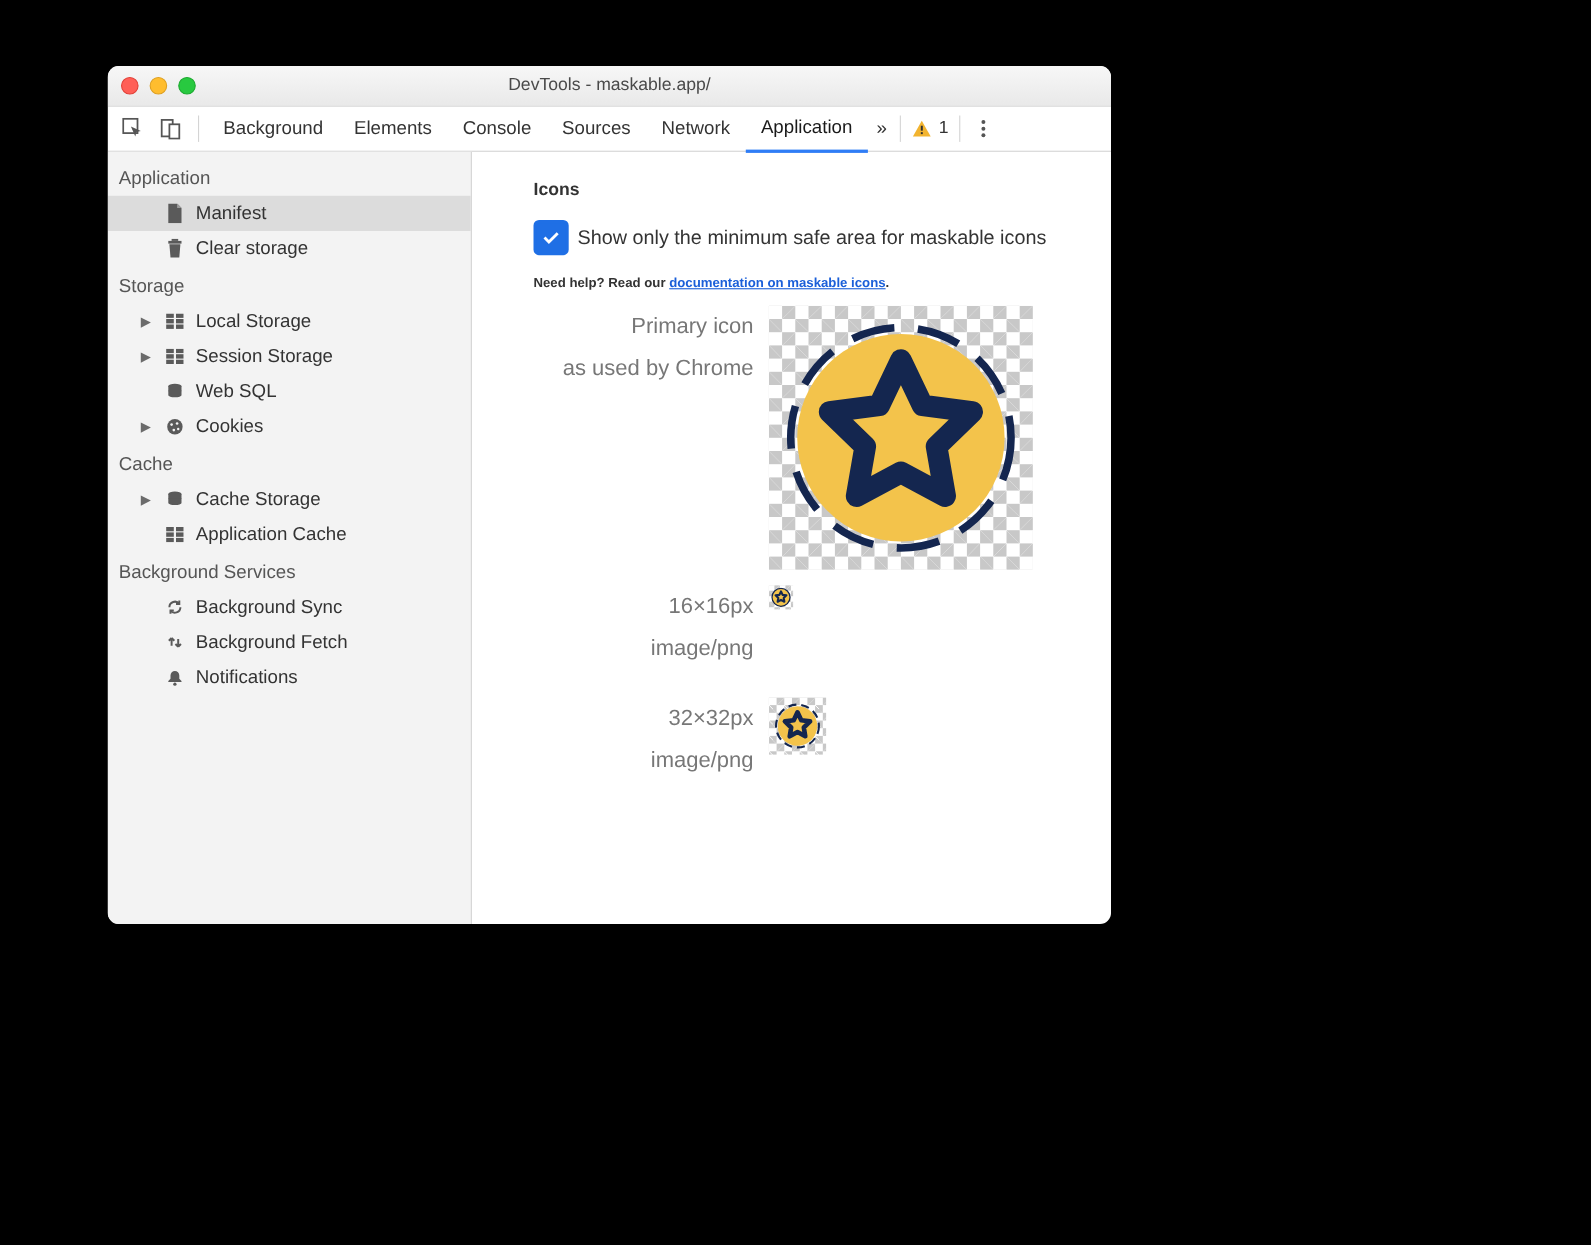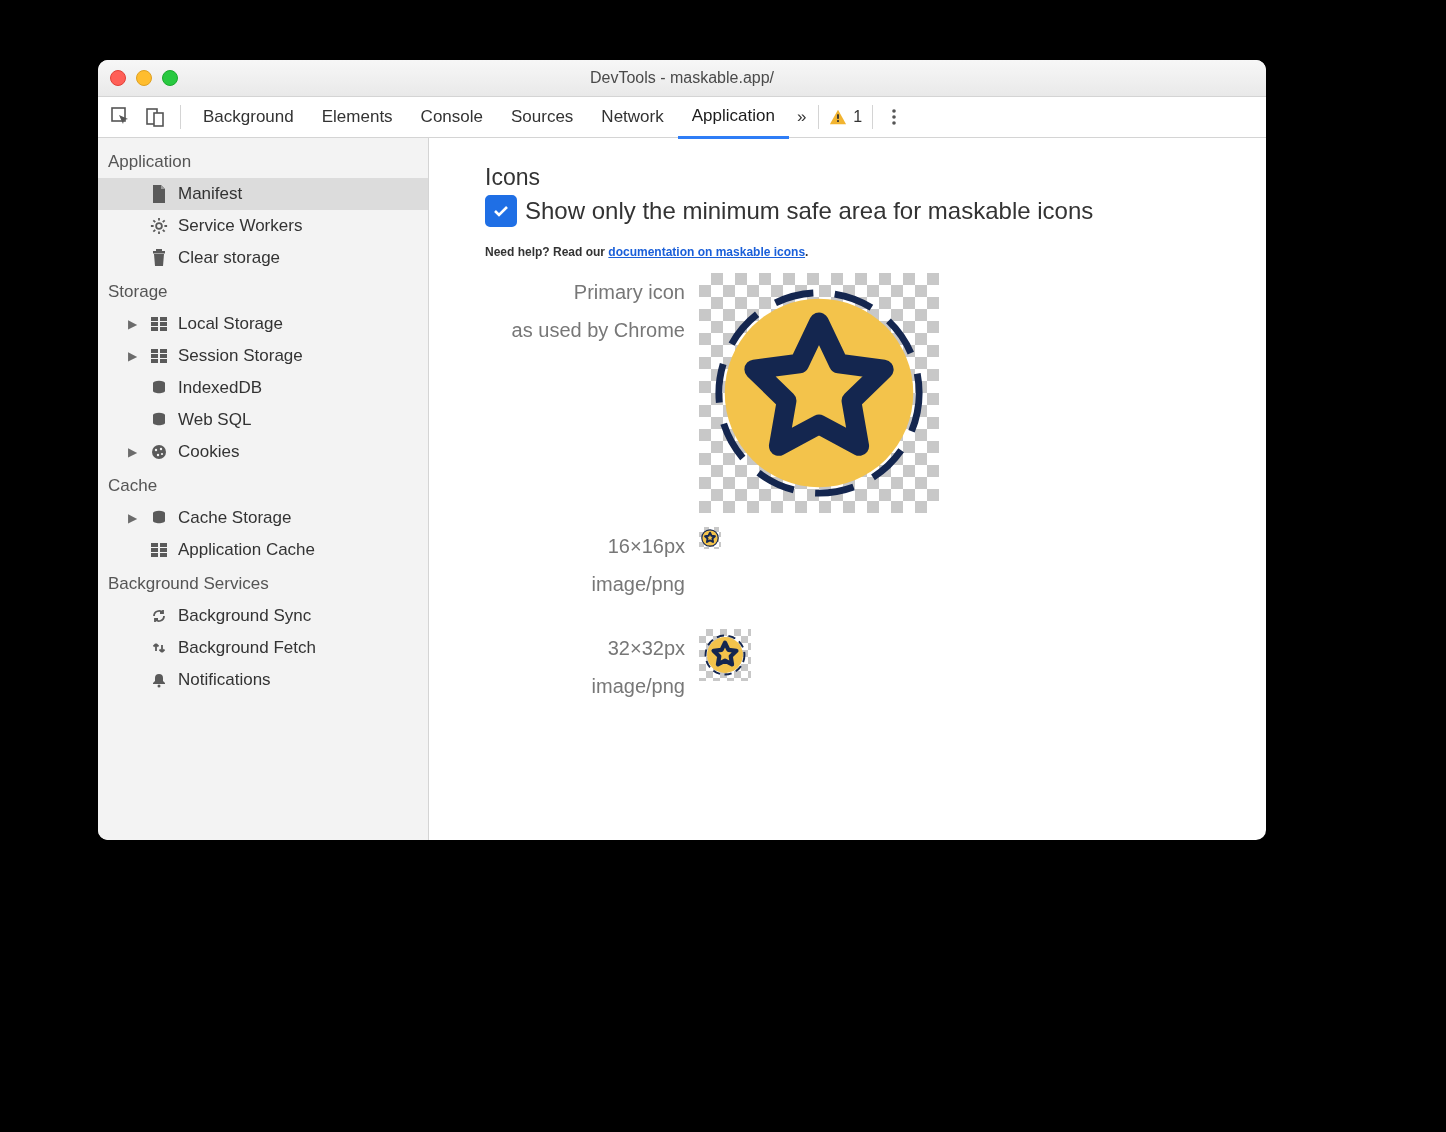--- a/index.html
+++ b/index.html
@@ -1,17 +1,17 @@
 <!DOCTYPE html>
 <html><head>
 <meta charset="utf-8">
 <style>
   html,body{margin:0;padding:0;background:#000;font-family:-apple-system,"Helvetica Neue",Arial,sans-serif;font-size:17px;color:#333;}
   .stage{width:1446px;height:1132px;position:relative;}
-  .window{position:absolute;left:98px;top:60px;width:1168px;height:780px;background:#fff;border-radius:10px;box-shadow:0 30px 60px rgba(0,0,0,.45);overflow:hidden;}
+  .window{position:absolute;left:98px;top:60px;width:912px;height:780px;background:#fff;border-radius:10px;box-shadow:0 30px 60px rgba(0,0,0,.45);overflow:hidden;}
   
   .titlebar{height:36px;background:linear-gradient(#f7f7f7,#e9e9e9);border-bottom:1px solid #d4d4d4;display:flex;align-items:center;padding:0 12px;position:relative;}
   .traffic{display:flex;gap:10px;}
   .tl{width:14px;height:14px;border-radius:50%;}
   .tl.red{background:#ff5f57;border:1px solid #e14037;}
   .tl.yel{background:#ffbd2e;border:1px solid #dea022;}
   .tl.grn{background:#28c940;border:1px solid #1ba92e;}
   .title{position:absolute;left:0;right:0;text-align:center;font-size:16px;color:#4a4a4a;pointer-events:none;}
   
   .tabs{height:40px;border-bottom:1px solid #d4d4d4;display:flex;align-items:center;padding:0 6px;gap:0;}
@@ -24,21 +24,21 @@
   
   .body{display:flex;height:calc(100% - 76px);}
   .sidebar{width:330px;background:#f3f3f3;border-right:1px solid #d4d4d4;overflow-y:auto;padding-top:6px;font-size:17px;color:#333;}
   .sec-h{padding:8px 10px 6px;color:#555;font-size:17px;}
   .item{display:flex;align-items:center;gap:8px;height:32px;padding-left:30px;cursor:pointer;}
   .item .ic{width:22px;display:flex;justify-content:center;color:#555;}
   .item.sel{background:#dcdcdc;}
   .item .caret{width:12px;color:#6b6b6b;font-size:12px;}
   .item.nocaret .caret{visibility:hidden;}
   .content{flex:1;padding:26px 0 0 56px;overflow:auto;}
-  .h2{font-weight:400;font-size:23px;margin-bottom:4px;}
+  .h2{font-weight:700;font-size:16px;margin-bottom:18px;}
   .chk-row{display:flex;align-items:center;gap:8px;margin-bottom:18px;}
   .chk{width:26px;height:26px;border:3px solid #1f6fe5;border-radius:5px;background:#1f6fe5;display:flex;align-items:center;justify-content:center;}
   .help{font-size:12px;margin-bottom:12px;font-weight:bold;}
   .help a{color:#1a5fd9;text-decoration:underline;}
   .icon-row{display:flex;align-items:flex-start;margin-top:14px;}
   .lbls{width:200px;text-align:right;padding-right:14px;color:#777;font-size:20px;line-height:1.9;}
   
   .checker{background-image:
     linear-gradient(45deg,#c8c8c8 25%,transparent 25%),
     linear-gradient(-45deg,#c8c8c8 25%,transparent 25%),
@@ -116,39 +116,20 @@
               <svg width="16" height="18" viewBox="0 0 16 18">
                 <path d="M2 0h8l4 4v14H2z" fill="#5a5a5a"></path>
                 <path d="M10 0v4h4" fill="#9c9c9c"></path>
               </svg>
             </span>
             <span>Manifest</span>
           </div>
         <div class="item nocaret">
             <span class="caret">▶</span>
             <span class="ic">
-              <svg width="18" height="18" viewBox="0 0 20 20">
-                <circle cx="10" cy="10" r="3.2" fill="none" stroke="#5a5a5a" stroke-width="2"></circle>
-                <g stroke="#5a5a5a" stroke-width="2">
-                  <line x1="10" y1="1" x2="10" y2="4"></line>
-                  <line x1="10" y1="16" x2="10" y2="19"></line>
-                  <line x1="1" y1="10" x2="4" y2="10"></line>
-                  <line x1="16" y1="10" x2="19" y2="10"></line>
-                  <line x1="3.7" y1="3.7" x2="5.8" y2="5.8"></line>
-                  <line x1="14.2" y1="14.2" x2="16.3" y2="16.3"></line>
-                  <line x1="16.3" y1="3.7" x2="14.2" y2="5.8"></line>
-                  <line x1="5.8" y1="14.2" x2="3.7" y2="16.3"></line>
-                </g>
-              </svg>
-            </span>
-            <span>Service Workers</span>
-          </div>
-        <div class="item nocaret">
-            <span class="caret">▶</span>
-            <span class="ic">
               <svg width="16" height="18" viewBox="0 0 16 18">
                 <rect x="2" y="2" width="12" height="2.5" fill="#5a5a5a"></rect>
                 <rect x="5" y="0" width="6" height="2" fill="#5a5a5a"></rect>
                 <path d="M3 5h10l-1 12H4z" fill="#5a5a5a"></path>
               </svg>
             </span>
             <span>Clear storage</span>
           </div>
 
         <div class="sec-h">Storage</div>
@@ -182,31 +163,20 @@
           </div>
         <div class="item nocaret">
             <span class="caret">▶</span>
             <span class="ic">
               <svg width="16" height="16" viewBox="0 0 16 16">
                 <ellipse cx="8" cy="3" rx="6" ry="2.2" fill="#5a5a5a"></ellipse>
                 <path d="M2 3v4c0 1.2 2.7 2.2 6 2.2s6-1 6-2.2V3" fill="#5a5a5a"></path>
                 <path d="M2 7v4c0 1.2 2.7 2.2 6 2.2s6-1 6-2.2V7" fill="#5a5a5a"></path>
               </svg>
             </span>
-            <span>IndexedDB</span>
-          </div>
-        <div class="item nocaret">
-            <span class="caret">▶</span>
-            <span class="ic">
-              <svg width="16" height="16" viewBox="0 0 16 16">
-                <ellipse cx="8" cy="3" rx="6" ry="2.2" fill="#5a5a5a"></ellipse>
-                <path d="M2 3v4c0 1.2 2.7 2.2 6 2.2s6-1 6-2.2V3" fill="#5a5a5a"></path>
-                <path d="M2 7v4c0 1.2 2.7 2.2 6 2.2s6-1 6-2.2V7" fill="#5a5a5a"></path>
-              </svg>
-            </span>
             <span>Web SQL</span>
           </div>
         <div class="item">
             <span class="caret">▶</span>
             <span class="ic">
               <svg width="16" height="16" viewBox="0 0 16 16">
                 <circle cx="8" cy="8" r="7" fill="#5a5a5a"></circle>
                 <circle cx="5" cy="6" r="1.2" fill="#f3f3f3"></circle>
                 <circle cx="10" cy="5" r="1.2" fill="#f3f3f3"></circle>
                 <circle cx="7" cy="11" r="1.2" fill="#f3f3f3"></circle>
@@ -279,21 +249,21 @@
       </div>
 
       <div class="content">
         <div class="h2">Icons</div>
         <div class="chk-row">
           <div class="chk">
             <svg width="18" height="18" viewBox="0 0 18 18">
                 <path d="M3 9l4 4 8-8" fill="none" stroke="#fff" stroke-width="2.6"></path>
               </svg>
           </div>
-          <span style="font-size:24px">Show only the minimum safe area for maskable icons</span>
+          <span style="font-size:18px">Show only the minimum safe area for maskable icons</span>
         </div>
         <div class="help">
           <span>Need help? Read our </span><a href="#">documentation on maskable icons</a><span>.</span>
         </div>
 
         <div class="icon-row">
           <div class="lbls">
             <div>Primary icon</div>
             <div>as used by Chrome</div>
           </div>

